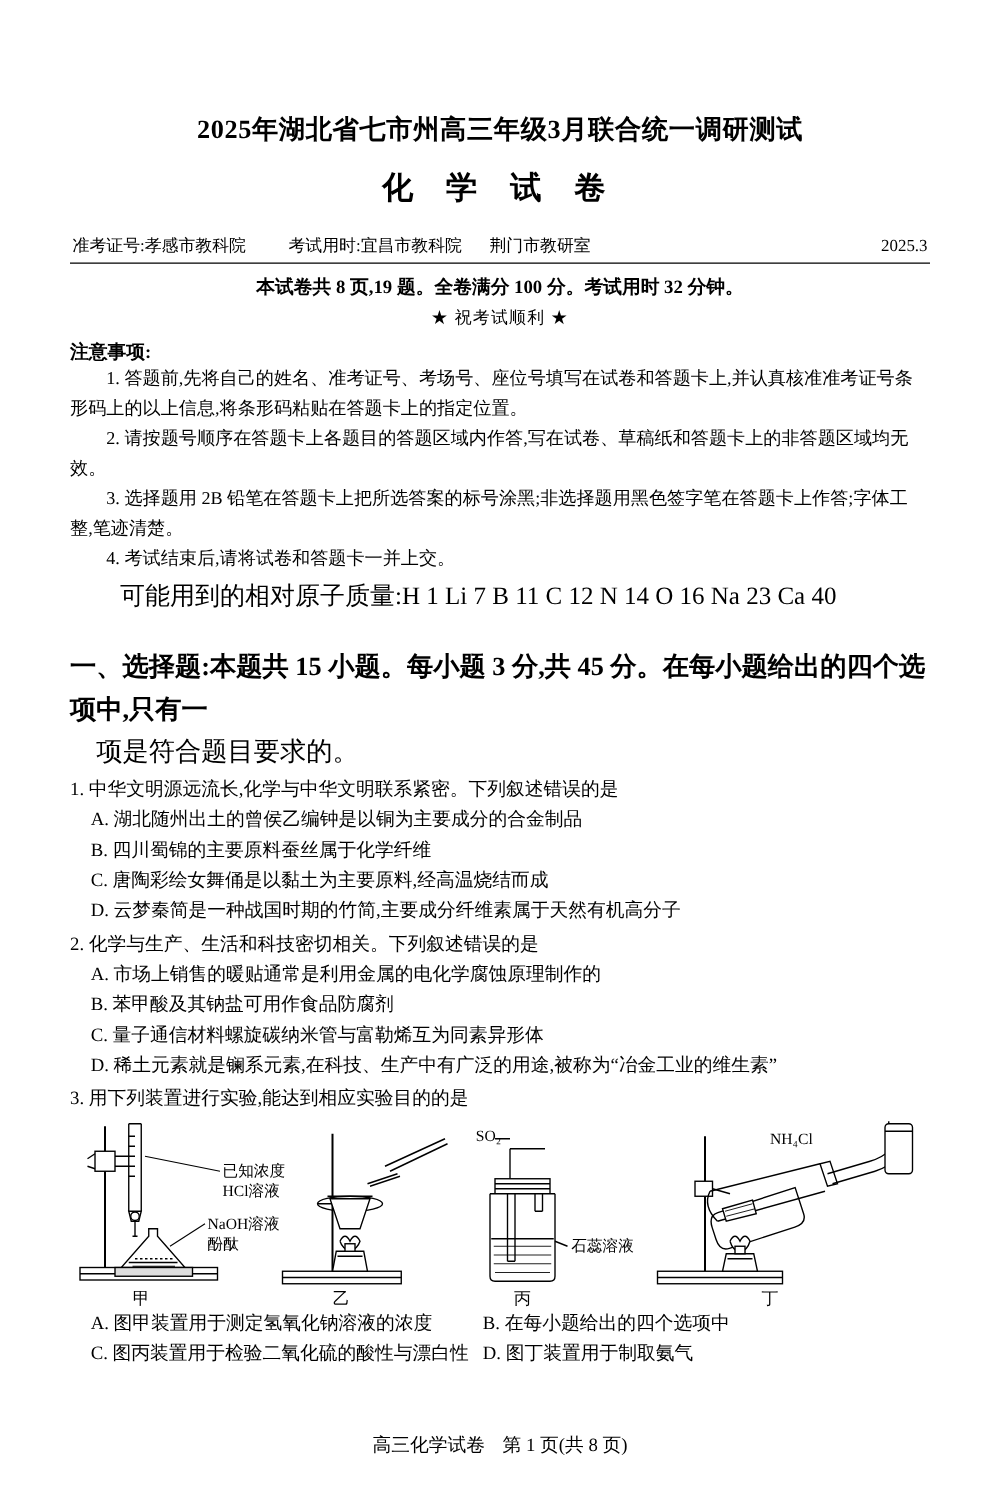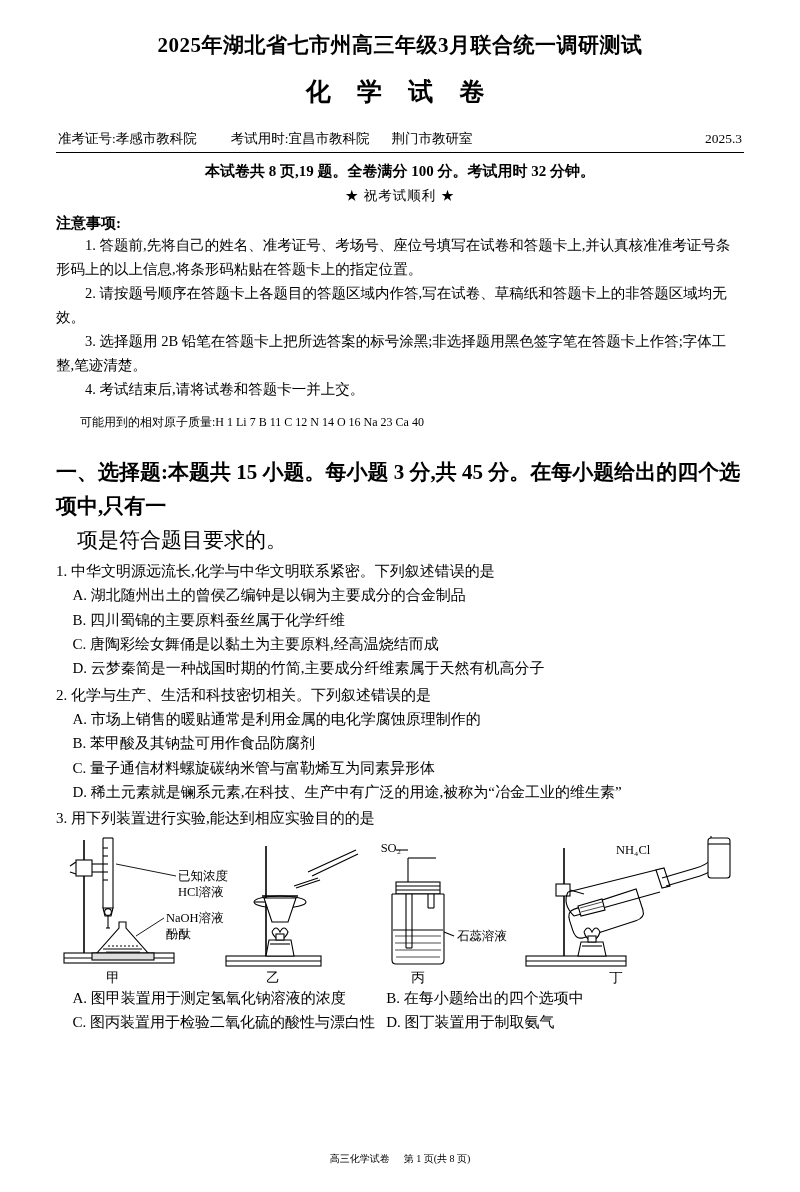--- a/index.html
+++ b/index.html
@@ -12,21 +12,21 @@
     background: #ffffff;
     font-family: "Liberation Serif", "DejaVu Serif", serif;
     color: #000000;
     position: relative;
     overflow: hidden;
   }
   .page {
     width: 800px;
     height: 1192px;
     box-sizing: border-box;
-    padding: 24px 56px 20px 56px;
+    padding: 82px 56px 20px 56px;
     position: relative;
     border-radius: 29px;
   }
   .doc-title {
     text-align: center;
     font-size: 21px;
     font-weight: bold;
     letter-spacing: 0.5px;
     line-height: 1.3;
     margin-top: 8px;
@@ -72,24 +72,24 @@
     font-weight: bold;
     margin-top: 9px;
   }
   .notice-item {
     font-size: 14.5px;
     line-height: 1.62;
     text-indent: 2em;
     margin-top: 1px;
   }
   .atomic {
-    font-size: 12px;
+    font-size: 20px;
     line-height: 1.62;
     text-indent: 2em;
-    margin-top: 11px;
+    margin-top: 1px;
   }
   .section-head {
     font-size: 21px;
     line-height: 1.62;
     margin-top: 23px;
     text-indent: 0;
   }
   .section-head b { font-weight: bold; }
   .section-head .cont { display: block; text-indent: 1em; }
   .q {
@@ -114,21 +114,21 @@
     line-height: 1.6;
   }
   .fig-row-opts .opt-row .a { width: 48%; text-indent: 1.1em;}
   .fig-row-opts .opt-row .b { width: 52%; }
   .footer {
     position: absolute;
     left: 0;
     right: 0;
     bottom: 26px;
     text-align: center;
-    font-size: 10px;
+    font-size: 15px;
   }
   .footer .sp { display: inline-block; width: 14px; }
   svg { display: block; }
 </style>
 </head>
 <body>
 
 <div class="page">
 
   <div class="doc-title">2025年湖北省七市州高三年级3月联合统一调研测试</div>

